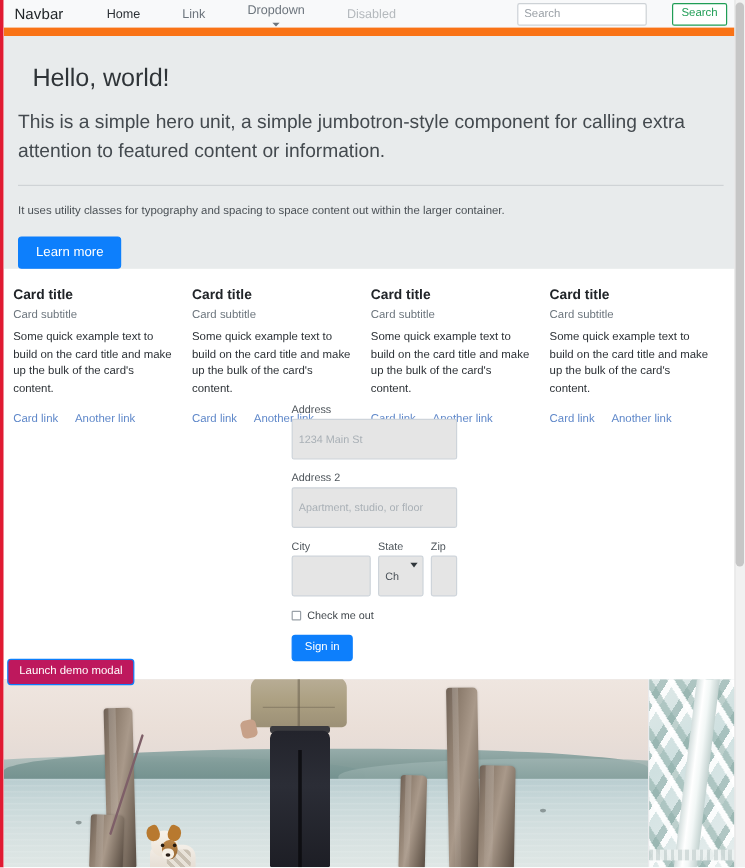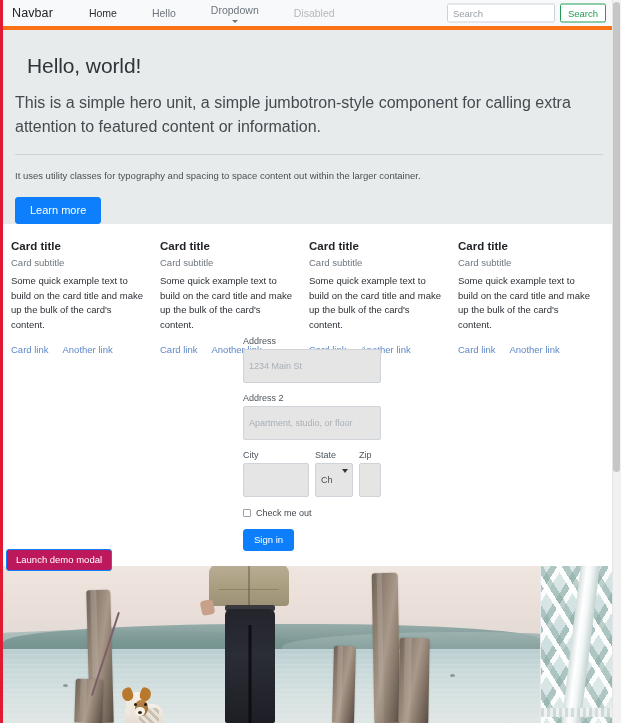--- a/index.html
+++ b/index.html
@@ -40,21 +40,21 @@
     width: 7px; height: 470px;
     background: #c6c6c6;
     border-radius: 4px;
   }
 
   
   .navbar {
     position: relative;
     height: 30px;
     background: #f8f9fa;
-    border-bottom: 4px solid #f97316;
+    border-bottom: 7px solid #f97316;
     display: flex;
     align-items: center;
     padding: 0 8px 0 9px;
   }
   .navbar-brand {
     font-size: 12.5px;
     color: #202528;
     margin-right: 14px;
     letter-spacing: .1px;
     white-space: nowrap;
@@ -75,21 +75,21 @@
     width: 0; height: 0;
     border-left: 3.2px solid transparent;
     border-right: 3.2px solid transparent;
     border-top: 3.6px solid #6d757d;
     position: relative; top: 1px;
   }
   .nav-right {
     position: absolute;
     right: 9px; top: 50%;
     transform: translateY(-50%);
-    display: flex; align-items: center; gap: 5px;
+    display: flex; align-items: center; gap: 21px;
   }
   .search-input {
     width: 108px; height: 19px;
     border: 1px solid #cdd2d6;
     border-radius: 2px;
     background: #fff;
     font-size: 9.5px;
     color: #495057;
     padding: 0 5px;
     outline: none;
@@ -462,21 +462,21 @@
 </head>
 <body>
 
 <div id="page">
   <div id="viewport">
 
     <div class="navbar">
       <span class="navbar-brand">Navbar</span>
       <div class="nav-list">
         <a class="nav-link active" href="#">Home</a>
-        <a class="nav-link" href="#">Hello</a>
+        <a class="nav-link" href="#">Link</a>
         <a class="nav-link caret-wrap" href="#">
           <span>Dropdown</span>
           <span class="caret"></span>
         </a>
         <a class="nav-link disabled" href="#">Disabled</a>
       </div>
       <div class="nav-right">
         <input class="search-input" type="text" placeholder="Search" style="">
         <button class="search-btn">Search</button>
       </div>

